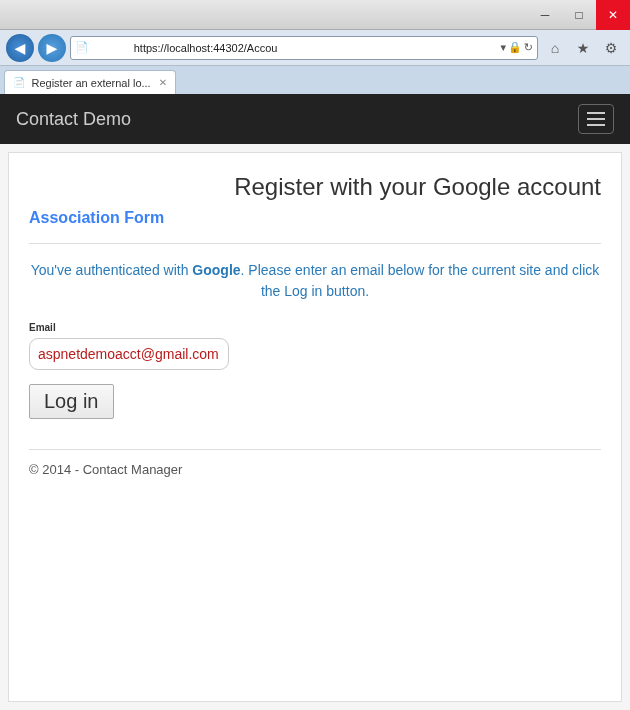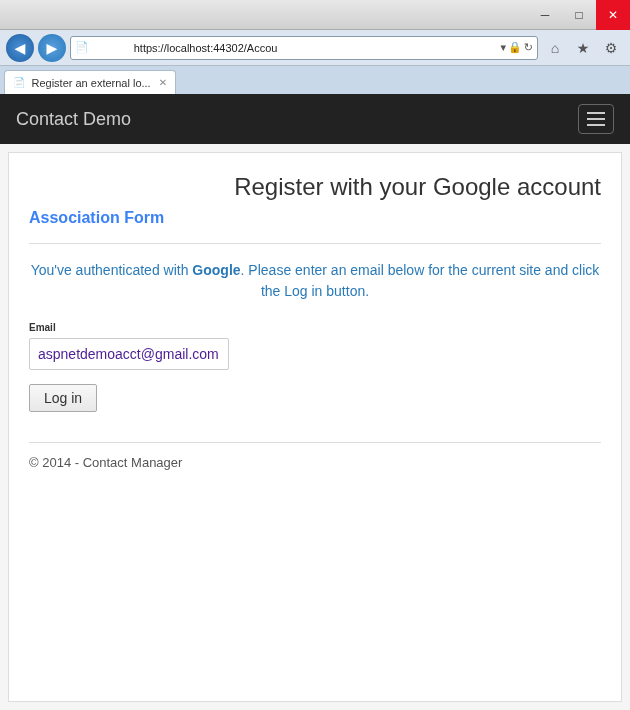--- a/index.html
+++ b/index.html
@@ -245,30 +245,30 @@
       font-weight: bold;
       color: #333;
       margin-bottom: 5px;
     }
     .form-input {
       width: 200px;
       height: 32px;
       padding: 0 8px;
       font-size: 14px;
       border: 1px solid #ccc;
-      border-radius: 2px;
-      color: #4c1d95;
+      border-radius: 9px;
+      color: #b91c1c;
       background: white;
     }
 
     .log-in-btn {
       border: 1px solid #aaa;
       background: linear-gradient(to bottom, #f8f8f8, #e8e8e8);
       padding: 5px 14px;
-      font-size: 14px;
+      font-size: 20px;
       color: #333;
       cursor: pointer;
       border-radius: 2px;
     }
 
     .footer {
       margin-top: 30px;
       padding-top: 12px;
       border-top: 1px solid #ddd;
       font-size: 13px;

